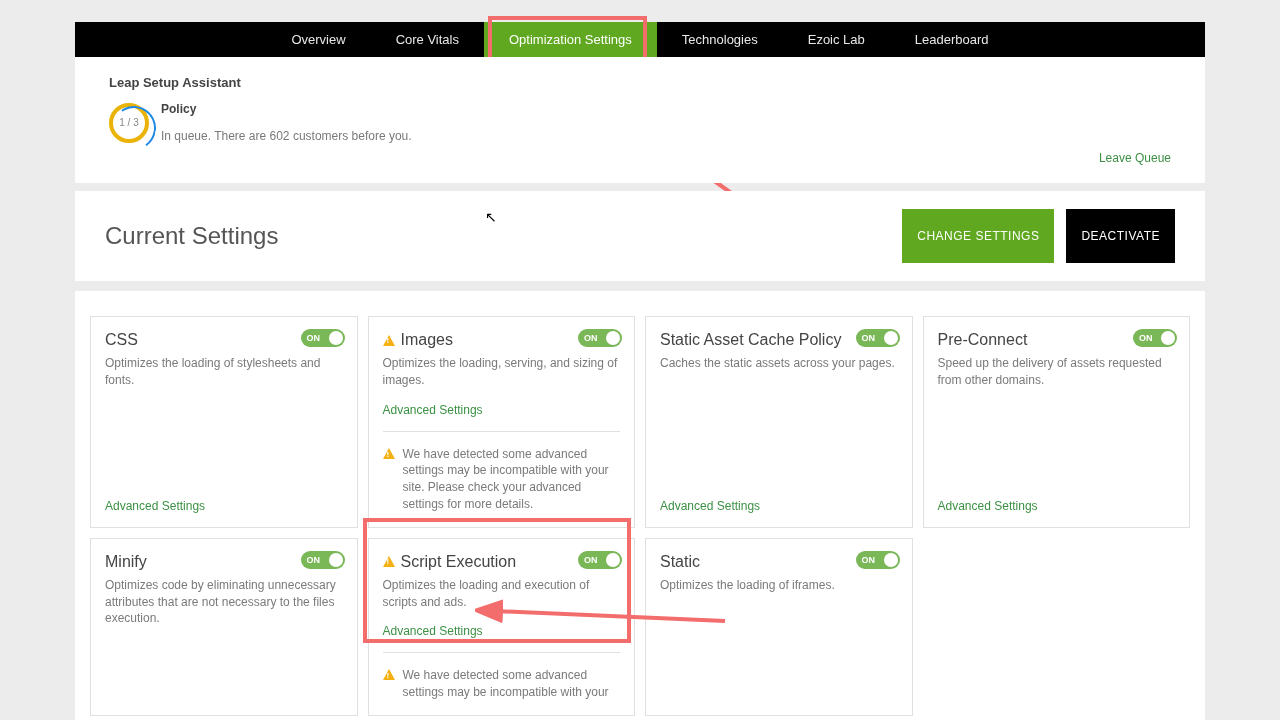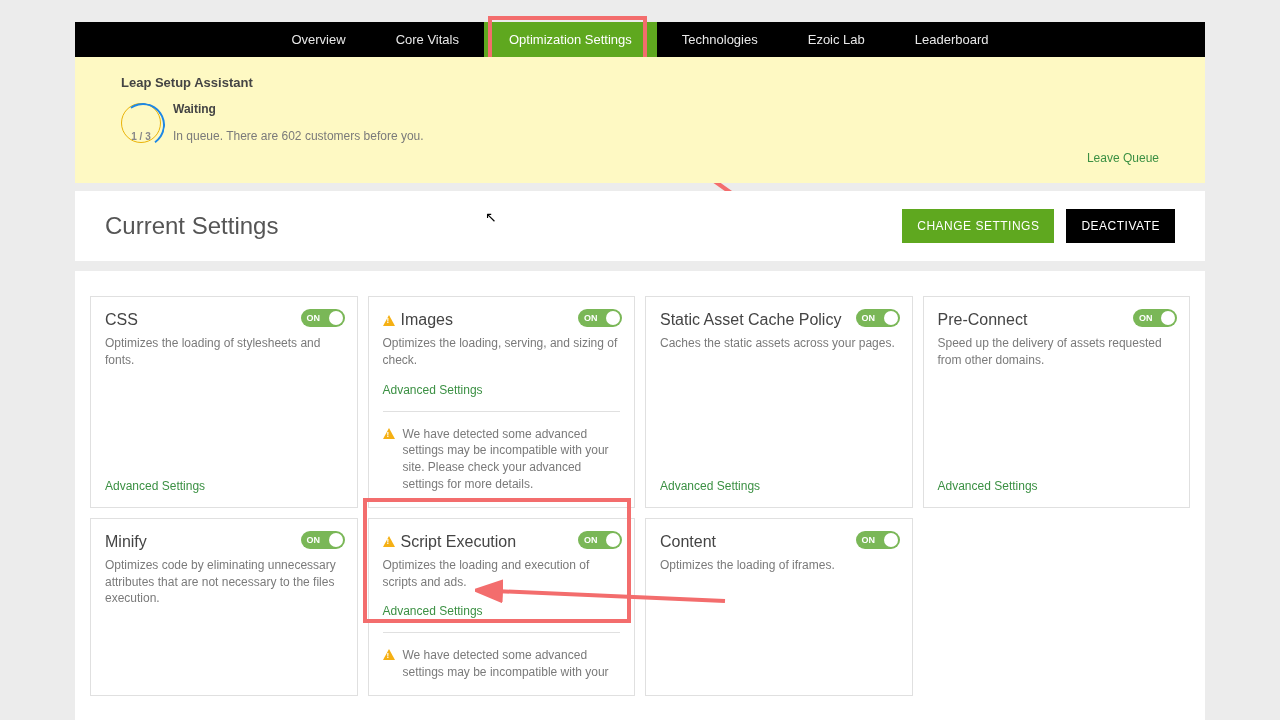--- a/index.html
+++ b/index.html
@@ -4,34 +4,34 @@
 <style>
   * { box-sizing: border-box; margin: 0; padding: 0; }
   body { font-family: Arial, Helvetica, sans-serif; background: #ececec; width: 1280px; height: 720px; overflow: hidden; color: #333; }
   .page { width: 1130px; margin: 0 auto; }
   .topbar-wrap { position: relative; }
   .topbar { background: #000; height: 35px; display: flex; align-items: center; justify-content: center; gap: 0; margin-top: 22px; }
   .topbar .tab { color: #e8e8e8; font-size: 13px; padding: 0 25px; height: 35px; display: flex; align-items: center; }
   .topbar .tab.active { background: #5fa81f; color: #fff; }
   .highlight-box1 { position: absolute; border: 4px solid #f36d6d; pointer-events: none; }
   .arrow1 { position: absolute; pointer-events: none; }
-  .card { background: #fef9c3; padding: 18px 46px; margin-top: 0; border-top: 1px solid #e3e3e3; }
+  .card { background: #ffffff; padding: 18px 34px; margin-top: 0; border-top: 1px solid #e3e3e3; }
   .card.first { border-top: none; }
   .assist-title { font-weight: 600; font-size: 13px; color: #444; margin-bottom: 12px; }
   .assist-row { display: flex; align-items: center; gap: 12px; }
-  .ring { width: 40px; height: 40px; border-radius: 50%; border: 1px solid #eab308; position: relative; display: flex; align-items: flex-end; justify-content: center; font-size: 10px; color: #888; font-weight: bold; }
+  .ring { width: 40px; height: 40px; border-radius: 50%; border: 4px solid #eab308; position: relative; display: flex; align-items: center; justify-content: center; font-size: 10px; color: #888; }
   .ring::before { content: ""; position: absolute; top: -1px; left: -1px; width: 40px; height: 40px; border-radius: 50%; border: 2px solid transparent; border-top-color: #1e88e5; border-right-color: #1e88e5; transform: rotate(10deg); }
   .assist-text .wt { font-weight: 600; font-size: 12px; color: #444; }
   .assist-text .sub { font-size: 12px; color: #7a7a7a; margin-top: 13px; }
   .leave { text-align: right; font-size: 12px; margin-top: 8px; }
   .leave a { color: #3b9043; text-decoration: none; }
   .settings-bar { background: #fff; padding: 18px 30px; display: flex; align-items: center; justify-content: space-between; margin-top: 8px; }
   .settings-bar h2 { font-weight: 400; font-size: 24px; color: #555; }
   .btns { display: flex; gap: 12px; }
-  .btn { font-size: 12px; letter-spacing: 0.5px; padding: 10px 15px; cursor: pointer; border: none; }
+  .btn { font-size: 12px; letter-spacing: 0.5px; padding: 20px 15px; cursor: pointer; border: none; }
   .btn.green { background: #5fa81f; color: #fff; }
   .btn.black { background: #000; color: #fff; }
   .grid { background: #fff; padding: 25px 15px; margin-top: 10px; display: grid; grid-template-columns: repeat(4, 1fr); gap: 10px; }
   .tile { border: 1px solid #e0e0e0; padding: 14px 14px; position: relative; min-height: 195px; display: flex; flex-direction: column; }
   .tile.short { min-height: 100px; }
   .tile h3 { font-size: 16px; font-weight: 400; color: #444; display: flex; align-items: center; gap: 6px; }
   .tile p.desc { font-size: 12px; color: #7a7a7a; margin-top: 6px; line-height: 1.4; }
   .adv { color: #3b9043; font-size: 12px; margin-top: 14px; text-decoration: none; display: inline-block; }
   .adv.bottom { margin-top: auto; }
   .toggle { position: absolute; top: 12px; right: 12px; width: 44px; height: 18px; background: #7ab757; border-radius: 10px; display: flex; align-items: center; text-align: center; }
@@ -70,21 +70,21 @@
     </svg>
   </div>
 
   <div class="card first" style="margin-top:0; position:relative; top:0;">
     <div class="assist-title">Leap Setup Assistant</div>
     <div class="assist-row">
       <div class="ring">
           <span>1 / 3</span>
         </div>
       <div class="assist-text">
-        <div class="wt">Waiting</div>
+        <div class="wt">Policy</div>
         <div class="sub">In queue. There are 602 customers before you.</div>
       </div>
     </div>
     <div class="leave"><a href="#">Leave Queue</a></div>
   </div>
 
   <div class="settings-bar" style="position:relative;">
     <h2>Current Settings</h2>
     <span class="cursor-ico" style="left:410px; top:18px;">↖</span>
     <div class="btns">
@@ -107,21 +107,21 @@
 
     <div class="tile">
       <div class="toggle">
           <span class="lbl">ON</span>
           <span class="knob"></span>
         </div>
       <h3>
           <span class="warn-ico"></span>
           <span>Images</span>
         </h3>
-      <p class="desc">Optimizes the loading, serving, and sizing of check.</p>
+      <p class="desc">Optimizes the loading, serving, and sizing of images.</p>
       <a class="adv" href="#">Advanced Settings</a>
       <div class="warn-block">
         <span class="warn-ico"></span>
         <span>We have detected some advanced settings may be incompatible with your site. Please check your advanced settings for more details.</span>
       </div>
     </div>
 
     <div class="tile">
       <div class="toggle">
           <span class="lbl">ON</span>
@@ -166,21 +166,21 @@
         <span class="warn-ico"></span>
         <span>We have detected some advanced settings may be incompatible with your</span>
       </div>
     </div>
 
     <div class="tile short">
       <div class="toggle">
           <span class="lbl">ON</span>
           <span class="knob"></span>
         </div>
-      <h3>Content</h3>
+      <h3>Static</h3>
       <p class="desc">Optimizes the loading of iframes.</p>
     </div>
 
     <div></div>
 
     <div class="highlight-box2" style="left:288px; top:227px; width:268px; height:125px;"></div>
     <svg class="arrow2" style="left:400px; top:305px; width:260px; height:40px;">
       <defs>
           <marker id="ah2" markerWidth="10" markerHeight="10" refX="2" refY="3" orient="auto">
             <path d="M0,0 L0,6 L8,3 z" fill="#f36d6d"></path>

